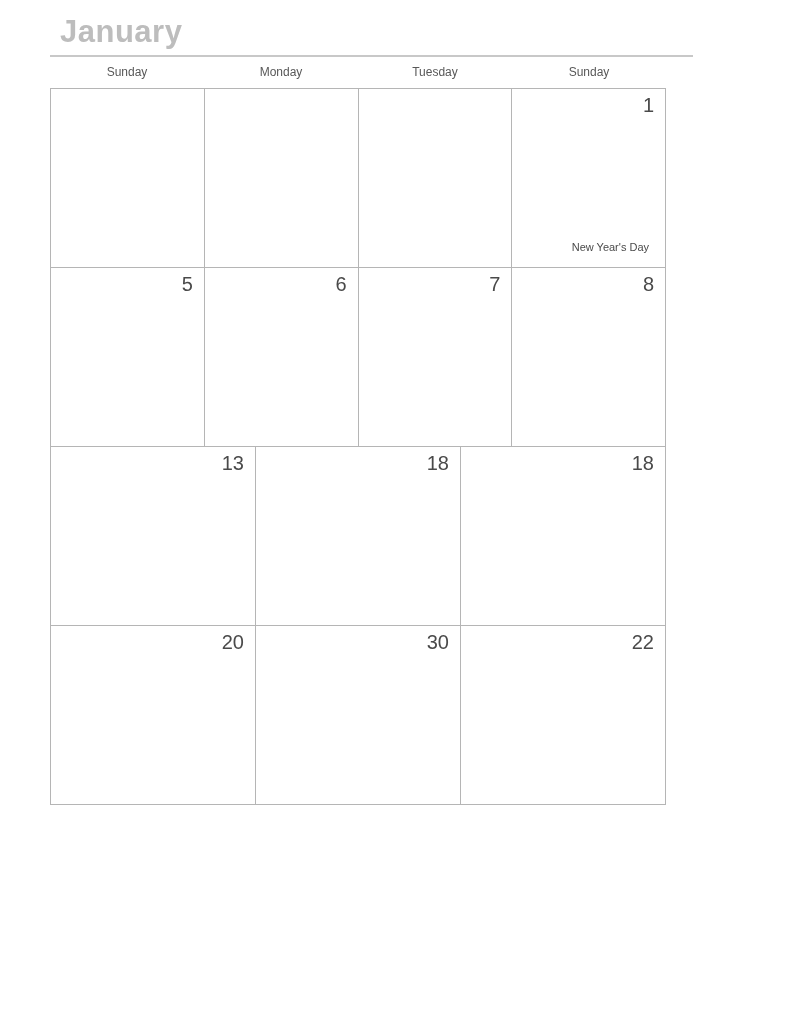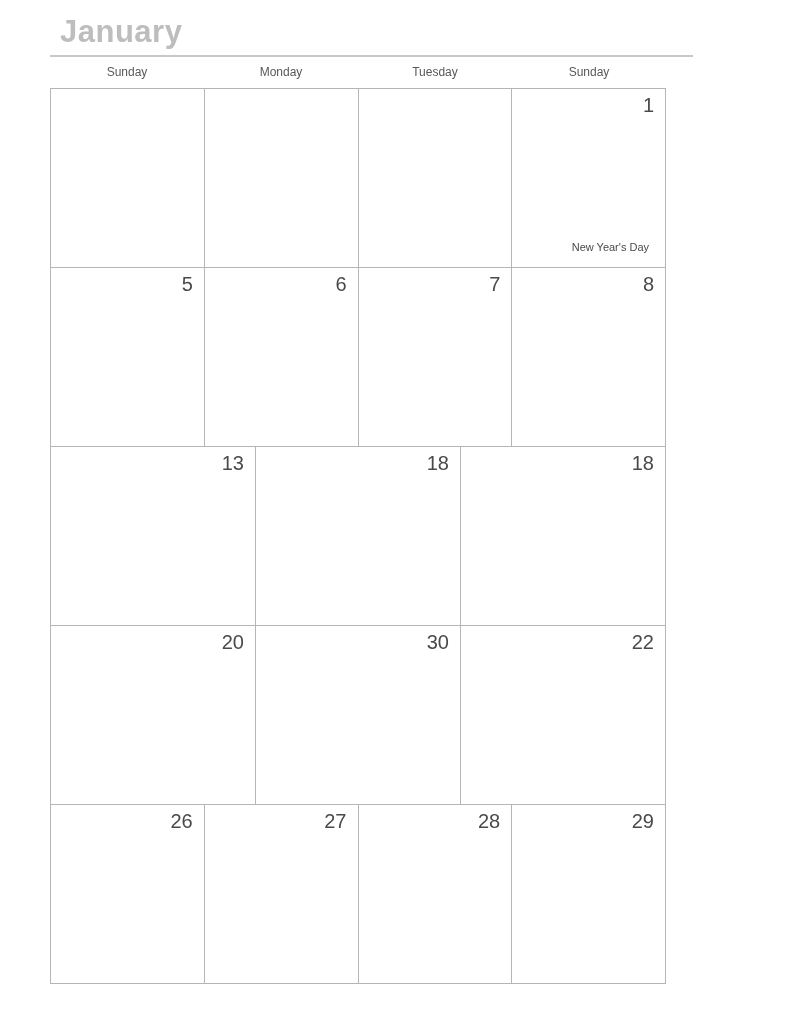--- a/index.html
+++ b/index.html
@@ -167,33 +167,15 @@
       <div class="day-cell no-event">
         <div class="day-number">30</div>
 
       </div>
       <div class="day-cell no-event">
         <div class="day-number">22</div>
 
       </div>
     </div>
 
-    <div class="week">
-      <div class="day-cell no-event">
-        <div class="day-number">26</div>
-
-      </div>
-      <div class="day-cell no-event">
-        <div class="day-number">27</div>
-
-      </div>
-      <div class="day-cell no-event">
-        <div class="day-number">28</div>
-
-      </div>
-      <div class="day-cell no-event">
-        <div class="day-number">29</div>
-
-      </div>
-    </div>
 
   </div>
 </div>
 
 </body></html>

